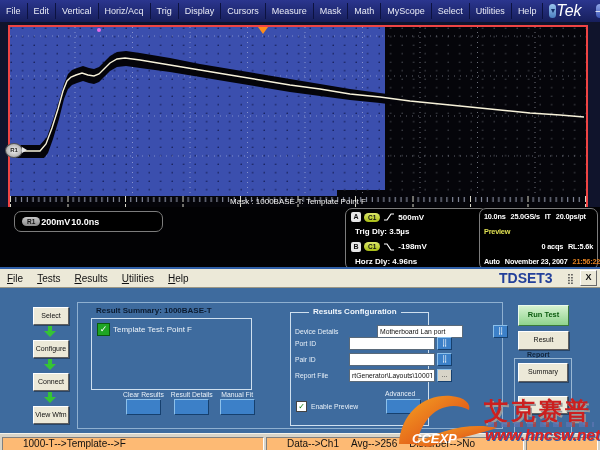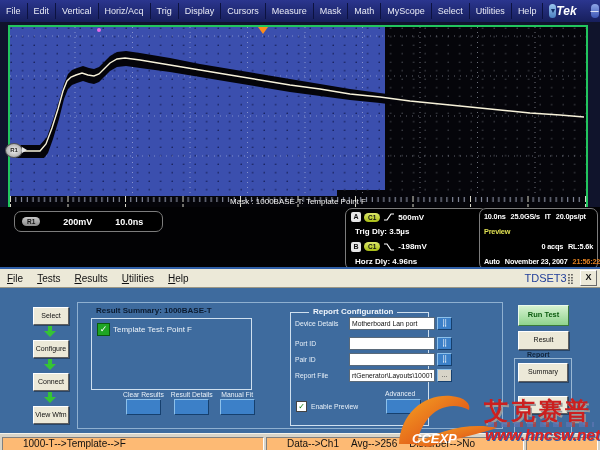--- a/index.html
+++ b/index.html
@@ -8,41 +8,41 @@
 
   
   .mbar{position:absolute;left:0;top:0;width:600px;height:22px;
     background:linear-gradient(#2b368f,#171f5c);display:flex;align-items:center;}
   .mbar .mi{color:#e8eaf4;font-size:9px;padding:0 6px;height:16px;line-height:16px;
     border-right:1px solid #0c1240;white-space:nowrap;}
   .funnel-btn{margin-left:6px;width:18px;height:14px;border-radius:4px;
     background:linear-gradient(#9cc6ee,#4a7fc0);color:#14306a;font-size:7px;
     text-align:center;line-height:14px;}
   .mbar .sp{flex:1;}
-  .tek{color:#fff;font-weight:bold;font-size:12px;font-style:italic;margin-right:14px;}
+  .tek{color:#fff;font-weight:normal;font-size:16px;font-style:italic;margin-right:14px;}
   .winbtn{width:16px;height:14px;border-radius:4px;margin-right:4px;text-align:center;
     line-height:13px;font-size:8px;color:#fff;font-weight:bold;}
   .minb{background:linear-gradient(#8fa6e8,#3c55b4);}
 
   
   .grat{position:absolute;left:8px;top:25px;width:576px;height:180px;
-    border:2px solid #22c55e;background:#3b82f6;}
+    border:2px solid #ef4444;background:#3b82f6;}
   .r1badge{position:absolute;left:-5px;top:116px;width:16px;height:13px;border-radius:50%;
     background:radial-gradient(#f2f2f2,#9a9a9a);border:1px solid #555;color:#222;
     font-size:6px;font-weight:bold;text-align:center;line-height:13px;z-index:5;}
   .r1arrow{position:absolute;left:12px;top:120px;width:0;height:0;z-index:5;
     border-top:3px solid transparent;border-bottom:3px solid transparent;border-left:5px solid #e8e8e8;}
   .trigmark{position:absolute;left:248px;top:0;width:0;height:0;
     border-left:5px solid transparent;border-right:5px solid transparent;border-top:7px solid #ff8c1a;}
   .pinkdot{position:absolute;left:87px;top:1px;width:4px;height:4px;border-radius:50%;background:#e86ae8;}
 
   
   .sstat{position:absolute;left:0;top:207px;width:600px;height:60px;background:#020204;}
   .sbox{position:absolute;border:1px solid #7c7c7c;border-radius:7px;background:#000;color:#fff;}
-  .refbox{left:14px;top:4px;width:140px;height:19px;display:flex;align-items:center;gap:23px;padding-left:7px;}
+  .refbox{left:14px;top:4px;width:140px;height:19px;display:flex;align-items:center;gap:1px;padding-left:7px;}
   .pill{background:linear-gradient(#c8c8c8,#8a8a8a);color:#111;border-radius:6px;
     font-size:6.5px;font-weight:bold;padding:1px 5px;}
   .rv{font-size:9px;font-weight:bold;}
   .trgbox{left:345px;top:1px;width:130px;height:54px;padding:3px 5px;display:flex;
     flex-direction:column;justify-content:space-between;}
   .trow{display:flex;align-items:center;gap:3px;font-size:8px;font-weight:bold;}
   .ab{width:10px;height:10px;background:#e6e6e6;color:#111;border-radius:2px;
     font-size:7px;font-weight:bold;text-align:center;line-height:10px;}
   .c1{background:linear-gradient(#dce86a,#a8bc14);color:#111;border-radius:5px;
     font-size:6.5px;font-weight:bold;padding:0 4px;line-height:9px;}
@@ -55,21 +55,21 @@
   .org{color:#e08020;}
 
   
   .app{position:absolute;left:0;top:267px;width:600px;height:183px;background:#3e6b9e;
     border-top:2px solid #2f5fa8;}
   .tbar{position:absolute;left:0;top:0;width:600px;height:18px;background:#ece9d8;
     border-bottom:1px solid #9a9684;display:flex;align-items:center;}
   .tbar .am{font-size:10px;color:#111;padding:0 7px;display:inline-block;}
   .am::first-letter{text-decoration:underline;}
   .tbar .sp{flex:1;}
-  .tdtitle{color:#23409a;font-weight:normal;font-size:11px;}
+  .tdtitle{color:#23409a;font-weight:bold;font-size:14px;margin-right:14px;}
   .kbico{color:#444;font-size:10px;margin-right:6px;}
   .xbtn{width:15px;height:14px;background:#ece9d8;border:1px solid;border-color:#fff #6a6a6a #6a6a6a #fff;
     font-size:9px;font-weight:bold;text-align:center;line-height:13px;margin-right:3px;color:#111;}
 
   .beigebtn{position:absolute;background:#ece9d8;border:1px solid;border-color:#fff #5f5f5f #5f5f5f #fff;
     box-shadow:1px 1px 0 rgba(0,0,0,.35);font-size:7px;color:#111;text-align:center;}
   .side{left:33px;width:34px;height:16px;line-height:15px;}
   .dna{position:absolute;left:44px;width:12px;height:11px;background:#35c435;
     clip-path:polygon(33% 0,67% 0,67% 45%,100% 45%,50% 100%,0 45%,33% 45%);}
 
@@ -279,22 +279,22 @@
           <span class="actlbl">Result Details</span>
           <span class="bluebtn"></span>
         </div>
         <div class="act">
           <span class="actlbl">Manual Fit</span>
           <span class="bluebtn"></span>
         </div>
       </div>
 
       <div class="fset">
-        <div class="fleg">Report Configuration</div>
-        <div class="frow" style="top:4px;">
+        <div class="fleg">Results Configuration</div>
+        <div class="frow" style="top:12px;gap:28px;">
           <span class="flbl">Device Details</span>
           <input class="fin" readonly="" value="Motherboard Lan port" style="">
           <span class="kbd">⣿</span>
         </div>
         <div class="frow" style="top:24px;">
           <span class="flbl">Port ID</span>
           <input class="fin" readonly="" value="" style="">
           <span class="kbd">⣿</span>
         </div>
         <div class="frow" style="top:40px;">

